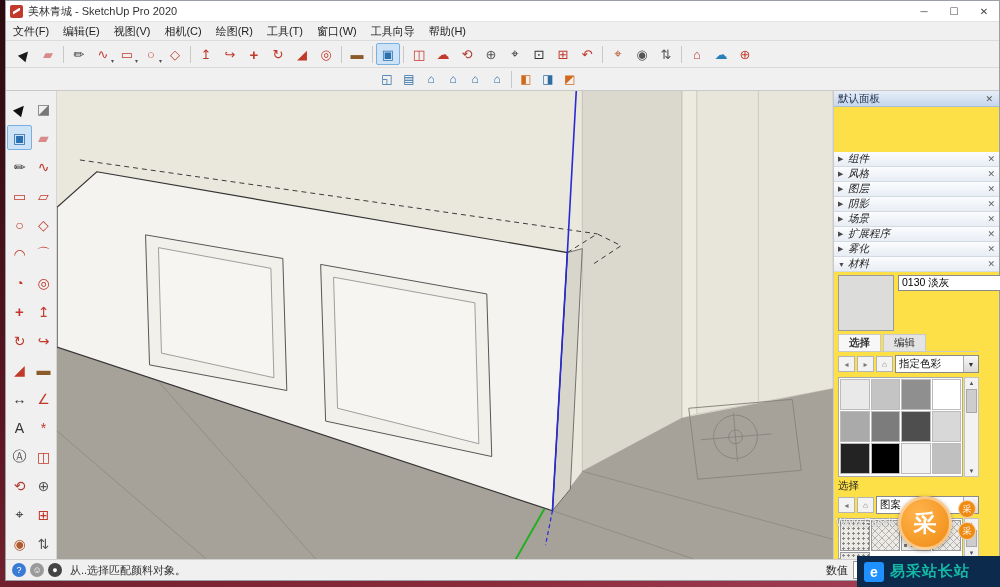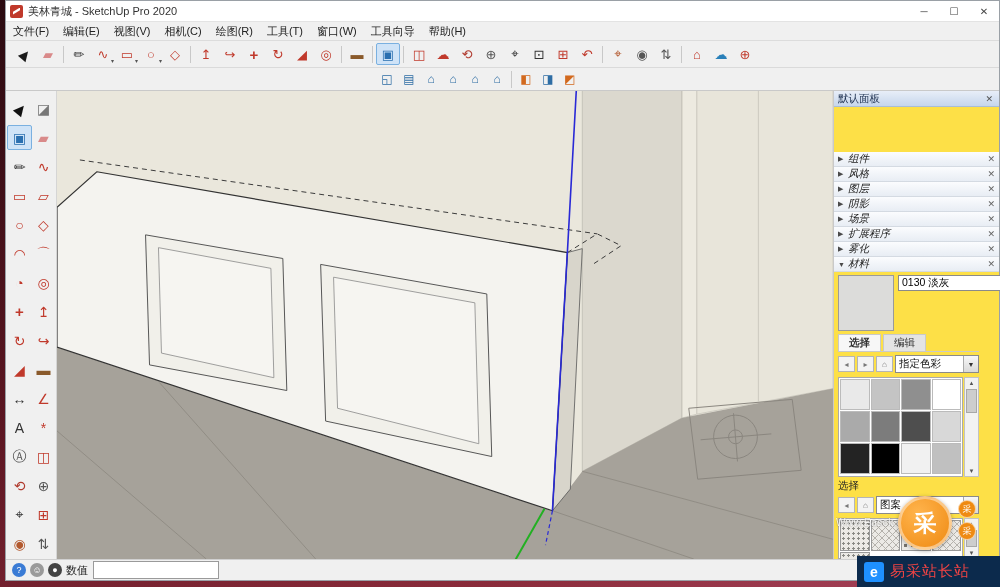--- a/index.html
+++ b/index.html
@@ -78,21 +78,21 @@
   .sb-icon{width:14px;height:14px;border-radius:50%;display:flex;align-items:center;justify-content:center;font-size:9px;margin-right:4px;color:#fff;flex:0 0 auto;}
   .sb-help{background:#3a7bd5;}
   .sb-user{background:#9a9a9a;}
   .sb-dot{background:#444;}
   .sb-hint{margin-left:4px;flex:1;white-space:nowrap;overflow:hidden;}
   .sb-measure-label{font-size:11px;color:#222;margin-right:5px;}
   .sb-measure{width:120px;height:14px;border:1px solid #9a9a9a;background:#fff;font-size:10px;margin-right:14px;}
   
   .wm-box{position:absolute;right:0;bottom:0;width:143px;height:31px;background:#0c2a4c;z-index:60;display:flex;align-items:center;padding:0 7px;box-sizing:border-box;gap:6px;}
   .wm-logo{width:20px;height:20px;background:#1e90ff;border-radius:3px;color:#fff;font-weight:bold;font-size:14px;display:flex;align-items:center;justify-content:center;flex:0 0 auto;}
-  .wm-site{color:#ef4444;font-size:15px;font-weight:normal;letter-spacing:1px;white-space:nowrap;}
+  .wm-site{color:#14b8a6;font-size:15px;font-weight:bold;letter-spacing:1px;white-space:nowrap;}
   .wm-circle{position:absolute;left:898px;top:496px;width:48px;height:48px;border-radius:50%;background:radial-gradient(circle at 35% 30%,#ffb44d,#ef8a12);border:3px solid rgba(255,255,255,.45);color:#fff;font-size:23px;font-weight:bold;display:flex;align-items:center;justify-content:center;z-index:55;box-shadow:0 1px 4px rgba(0,0,0,.3);}
   .wm-badge{position:absolute;width:16px;height:16px;border-radius:50%;background:#ef8a12;border:1px solid rgba(255,255,255,.6);color:#fff;font-size:9px;display:flex;align-items:center;justify-content:center;z-index:55;}
   .wm-badge.b1{left:958px;top:500px;}
   .wm-badge.b2{left:958px;top:522px;}
   .wm-caption{position:absolute;left:836px;top:517px;width:158px;z-index:54;color:rgba(255,255,255,.85);font-size:10px;letter-spacing:.5px;white-space:nowrap;overflow:hidden;text-shadow:0 0 2px rgba(0,0,0,.45);}
 </style>
 </head>
 <body>
 
 <div class="window">
@@ -522,20 +522,21 @@
           </div>
         </div>
       </div>
     </div>
   </div>
 
   <div class="statusbar">
     <span class="sb-icon sb-help">?</span>
     <span class="sb-icon sb-user">☺</span>
     <span class="sb-icon sb-dot">●</span>
+    <span class="sb-hint">从..选择匹配颜料对象。</span>
     <span class="sb-measure-label">数值</span>
     <input class="sb-measure" value="" style="">
   </div>
 
 </div>
 
 <div class="wm-caption">Www.Easck.Com</div>
 <div class="wm-circle">采</div>
 <div class="wm-badge b1">采</div>
 <div class="wm-badge b2">采</div>

